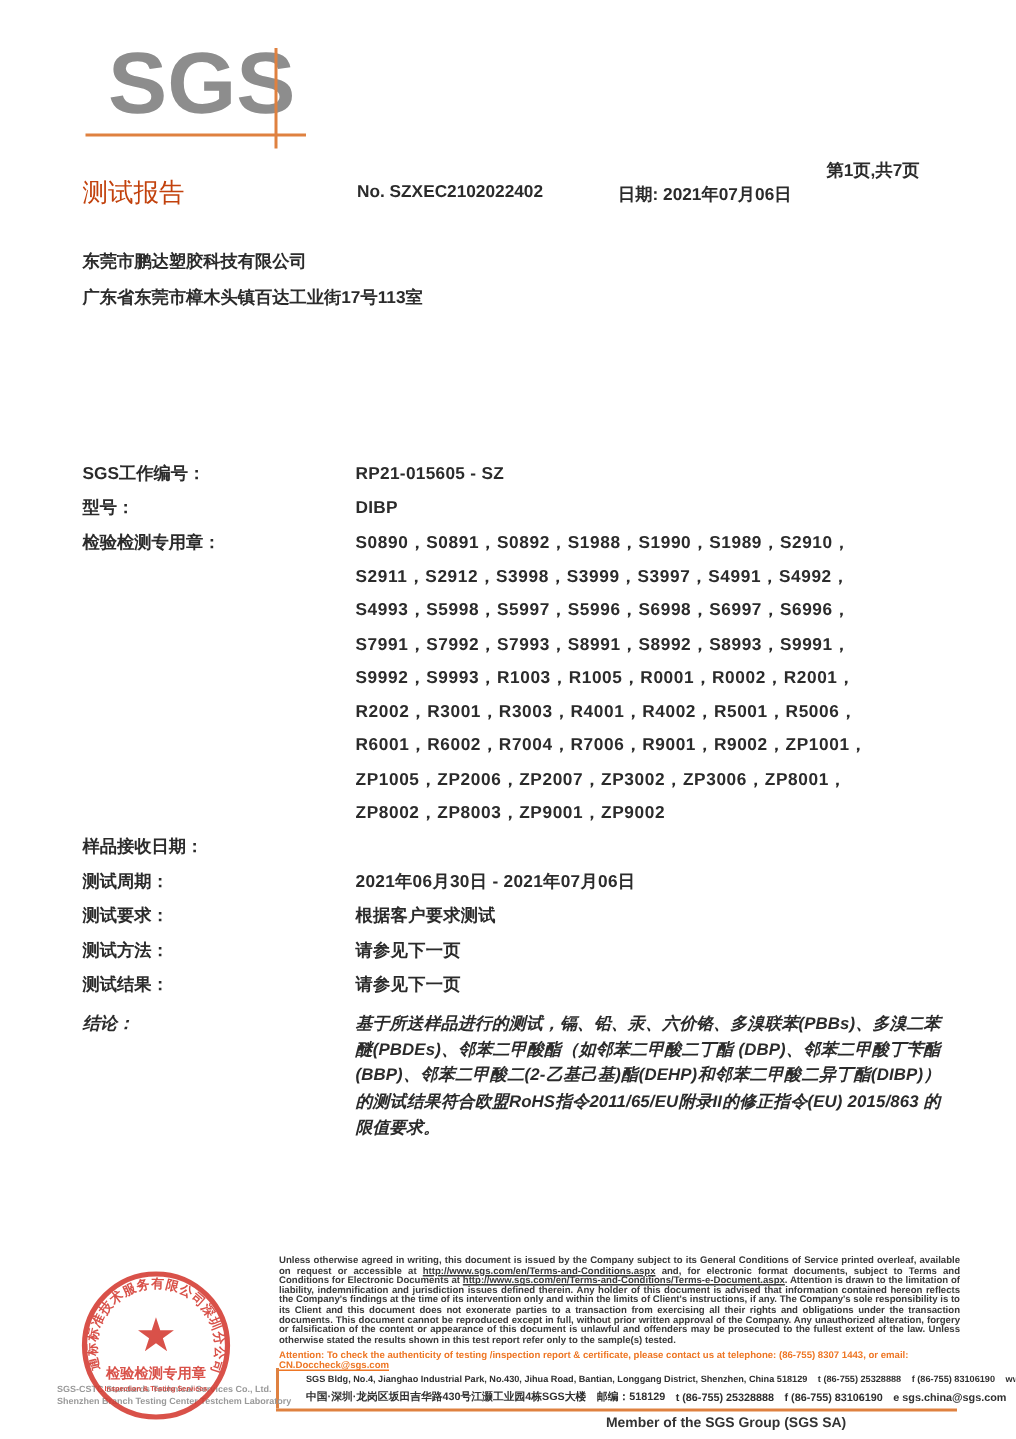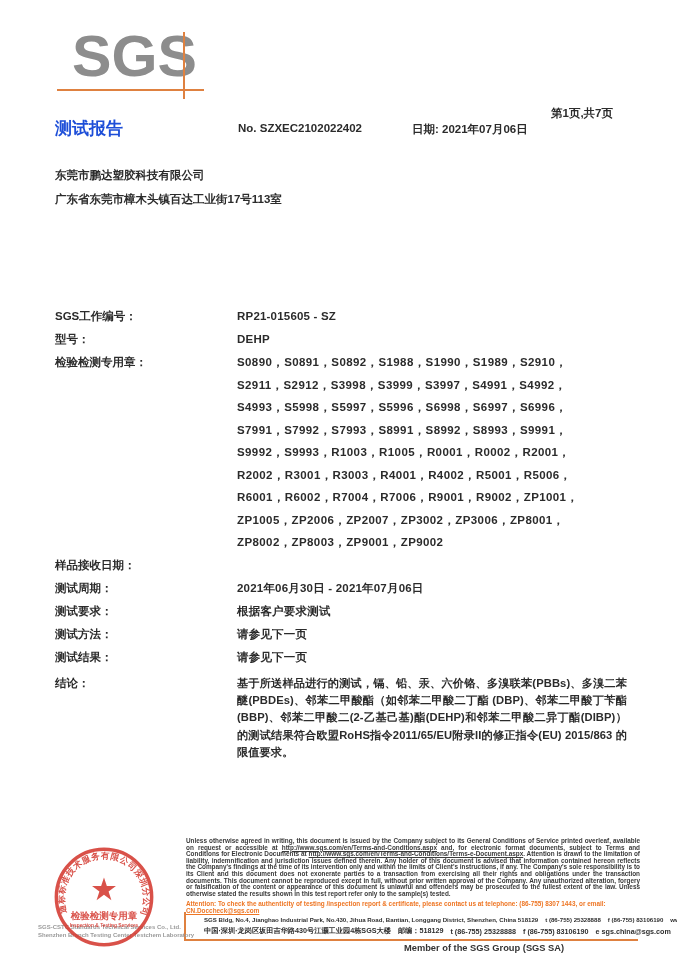--- a/index.html
+++ b/index.html
@@ -6,34 +6,34 @@
   .page{
     position:relative;width:677px;height:959px;background:#ffffff;
     font-family:"Liberation Sans","DejaVu Sans",sans-serif;color:#2b2b2b;overflow:hidden;
   }
   
   .logo{position:absolute;left:72px;top:24px;font-size:58px;font-weight:800;color:#8d8d8d;
         letter-spacing:0px;line-height:64px;transform:scaleX(1.02);transform-origin:left top;}
   .logo-hline{position:absolute;left:57px;top:89px;width:147px;height:2px;background:#df8140;}
   .logo-vline{position:absolute;left:183px;top:32px;width:2px;height:67px;background:#df8140;}
   
-  .hdr-title{position:absolute;left:55px;top:117px;font-size:17px;font-weight:bold;color:#1d4ed8;}
+  .hdr-title{position:absolute;left:55px;top:117px;font-size:17px;font-weight:normal;color:#c2410c;}
   .hdr-no{position:absolute;left:238px;top:122px;font-size:11.5px;font-weight:bold;}
   .hdr-date{position:absolute;left:412px;top:122px;font-size:11.5px;font-weight:bold;}
   .hdr-pages{position:absolute;left:551px;top:106px;font-size:11.5px;font-weight:bold;}
   
   .company{position:absolute;left:55px;top:163px;font-size:11.5px;font-weight:bold;line-height:24px;}
   
   .intro{position:absolute;left:55px;top:248px;font-size:11.5px;font-weight:bold;}
   .info{position:absolute;left:55px;top:272px;width:572px;font-size:11.5px;font-weight:bold;margin-top:33px;}
   .irow{display:flex;align-items:flex-start;}
   .ilabel{width:182px;flex:none;line-height:23px;}
   .ivalue{flex:1;line-height:23px;letter-spacing:0.2px;}
   .refline{line-height:22.5px;letter-spacing:0.4px;}
-  .concl-row{margin-top:6px;}
+  .concl-row{margin-top:6px;font-style:italic;}
   .concl-row .ilabel{line-height:17.4px;}
   .concl{line-height:17.4px;font-size:11.2px;letter-spacing:0.1px;text-align:justify;}
   
   .fineprint{position:absolute;left:186px;top:838px;width:454px;font-size:6.4px;line-height:6.6px;
              color:#3a3a3a;font-weight:600;text-align:justify;}
   .u{text-decoration:underline;}
   .attention{position:absolute;left:186px;top:901px;width:454px;font-size:6.4px;line-height:6.9px;
              color:#ee7624;font-weight:bold;}
   .attention .u{color:#ee7624;}
   .addr{position:absolute;left:204px;width:450px;display:flex;align-items:flex-end;
@@ -70,21 +70,21 @@
   </div>
 
 
   <div class="info">
     <div class="irow">
       <div class="ilabel">SGS工作编号：</div>
       <div class="ivalue">RP21-015605 - SZ</div>
     </div>
     <div class="irow">
       <div class="ilabel">型号：</div>
-      <div class="ivalue">DEHP</div>
+      <div class="ivalue">DIBP</div>
     </div>
     <div class="irow">
       <div class="ilabel">检验检测专用章：</div>
       <div class="ivalue">
         <div class="refline">S0890，S0891，S0892，S1988，S1990，S1989，S2910，</div>
         <div class="refline">S2911，S2912，S3998，S3999，S3997，S4991，S4992，</div>
         <div class="refline">S4993，S5998，S5997，S5996，S6998，S6997，S6996，</div>
         <div class="refline">S7991，S7992，S7993，S8991，S8992，S8993，S9991，</div>
         <div class="refline">S9992，S9993，R1003，R1005，R0001，R0002，R2001，</div>
         <div class="refline">R2002，R3001，R3003，R4001，R4002，R5001，R5006，</div>

